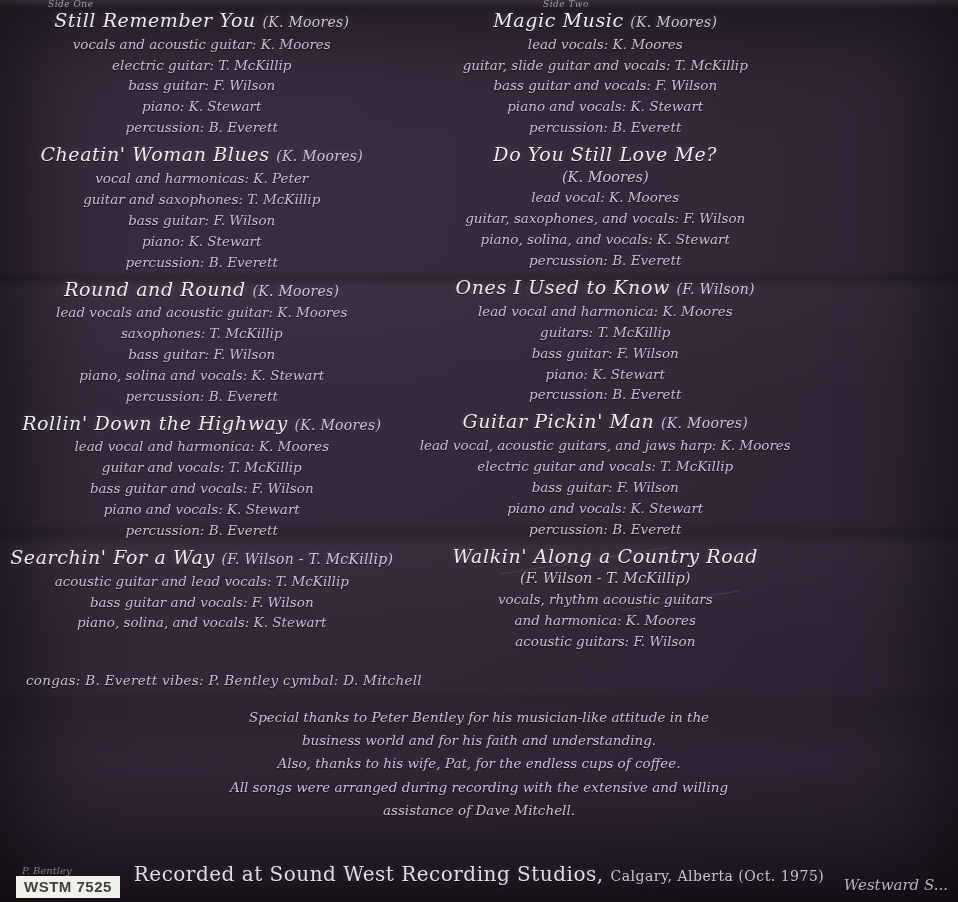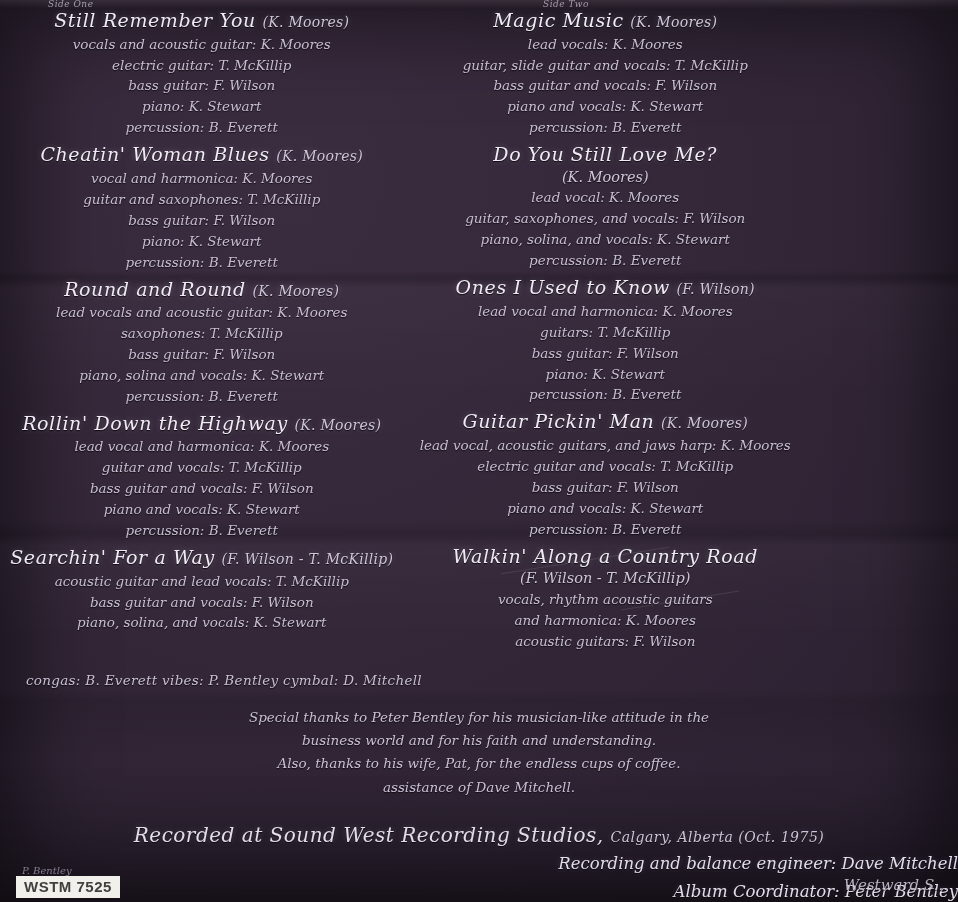--- a/index.html
+++ b/index.html
@@ -141,23 +141,23 @@
     text-shadow: 0 1px 1px rgba(0,0,0,.7);
   }
   .footer {
     position: absolute;
     left: 0; right: 0;
     top: 820px;
     text-align: center;
     z-index: 5;
   }
   .footer-line {
-    font-style: italic;
     color: #e3dceb;
     text-shadow: 0 1px 1px rgba(0,0,0,.8), 0 0 6px rgba(220,210,240,.2);
+    margin-top: 39px;
   }
   .footer-line.big {
     font-size: 20px;
     letter-spacing: .5px;
     line-height: 1.5;
   }
   .footer-line.mid {
     font-size: 16.5px;
     line-height: 1.7;
     text-align: right;
@@ -236,21 +236,21 @@
         <div class="credit">bass guitar: F. Wilson</div>
         <div class="credit">piano: K. Stewart</div>
         <div class="credit">percussion: B. Everett</div>
       </div>
 
       <div class="track">
         <div class="track-title">
           <span>Cheatin' Woman Blues</span>
           <span class="composer">(K. Moores)</span>
         </div>
-        <div class="credit">vocal and harmonica: K. Moores</div>
+        <div class="credit">vocal and harmonicas: K. Peter</div>
         <div class="credit">guitar and saxophones: T. McKillip</div>
         <div class="credit">bass guitar: F. Wilson</div>
         <div class="credit">piano: K. Stewart</div>
         <div class="credit">percussion: B. Everett</div>
       </div>
 
       <div class="track">
         <div class="track-title">
           <span>Round and Round</span>
           <span class="composer">(K. Moores)</span>
@@ -347,20 +347,21 @@
 
     </div>
   </div>
 
   <div class="extra-credits">congas: B. Everett   vibes: P. Bentley   cymbal: D. Mitchell</div>
 
   <div class="thanks">
     <div>Special thanks to Peter Bentley for his musician-like attitude in the</div>
     <div>business world and for his faith and understanding.</div>
     <div>Also, thanks to his wife, Pat, for the endless cups of coffee.</div>
+    <div>All songs were arranged during recording with the extensive and willing</div>
     <div>assistance of Dave Mitchell.</div>
   </div>
 
   <div class="footer">
     <div class="footer-line big">
       <span>Recorded at Sound West Recording Studios,</span>
       <span class="small">Calgary, Alberta (Oct. 1975)</span>
     </div>
     <div class="footer-line mid">Recording and balance engineer: Dave Mitchell</div>
     <div class="footer-line mid">Album Coordinator: Peter Bentley</div>

